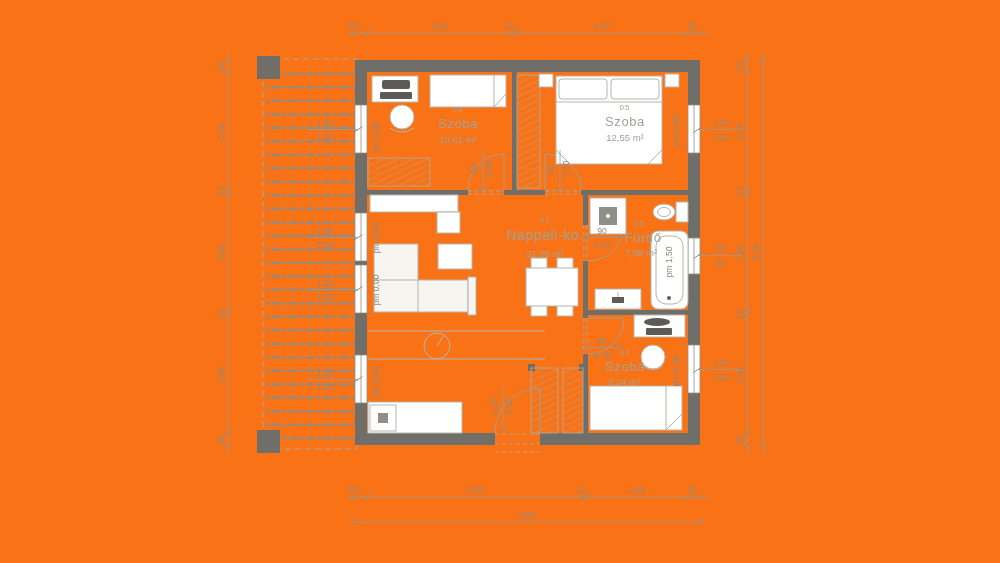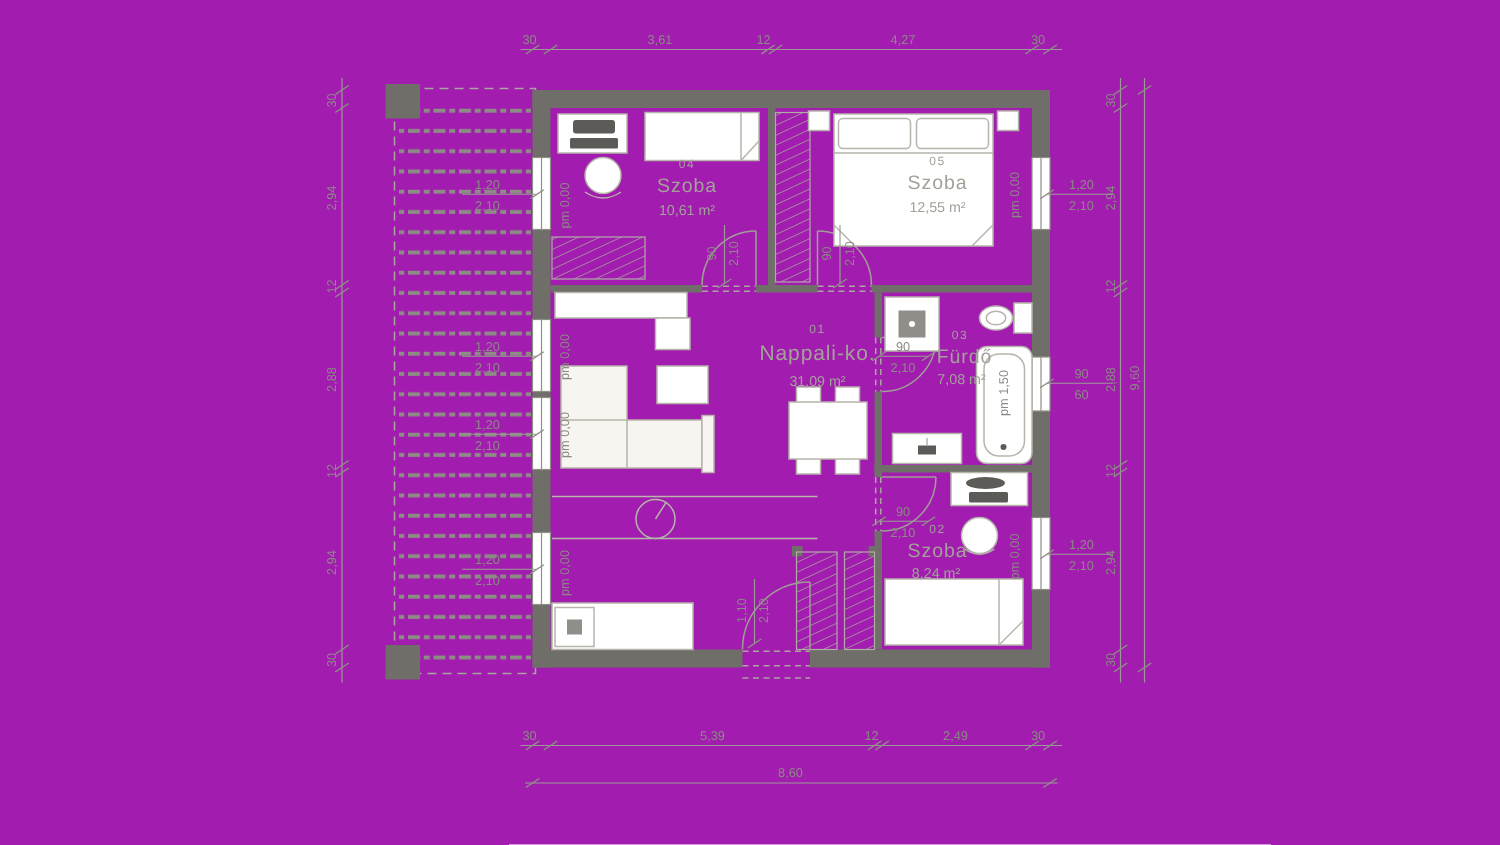--- a/index.html
+++ b/index.html
@@ -1,16 +1,16 @@
 <!DOCTYPE html>
 <html><head>
 <meta charset="utf-8">
 <style>
   html,body{margin:0;padding:0;background:#ffffff;}
-  .stage{position:relative;width:1000px;height:563px;background:#a21caf;overflow:hidden;
+  .stage{position:relative;width:1000px;height:563px;background:#f97316;overflow:hidden;
          font-family:"Liberation Sans","DejaVu Sans",sans-serif;}
   svg text{font-family:"Liberation Sans","DejaVu Sans",sans-serif;}
   .wl{fill:#6f6e69;}
   .fw{fill:#ffffff;stroke:#8f8e86;stroke-width:0.8;}
   .fl{stroke:#8f8e86;stroke-width:0.8;}
   .fur{fill:#ffffff;stroke:#b6b4ab;stroke-width:1;}
   .furl{stroke:#b6b4ab;stroke-width:1;fill:none;}
   .furf{fill:#f6f5ef;stroke:#b6b4ab;stroke-width:1;}
   .dark{fill:#5c5b57;}
   .gry{fill:#8f8e88;}

